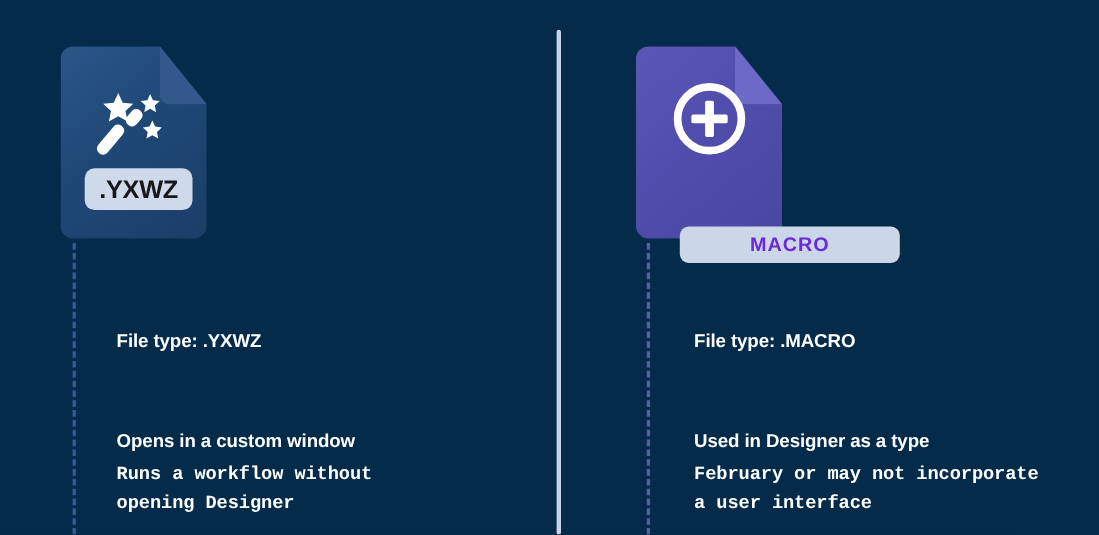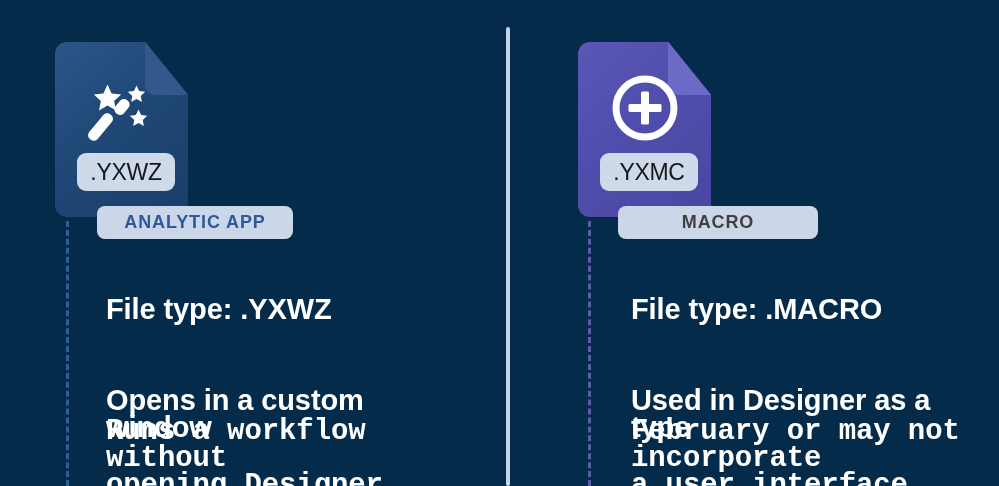--- a/index.html
+++ b/index.html
@@ -106,21 +106,21 @@
     min-width: 98px;
     height: 38px;
     padding: 0 13px;
     background: #CED9EA;
     border-radius: 9px;
     display: flex;
     align-items: center;
     justify-content: center;
     color: #17181A;
     font-size: 23px;
-    font-weight: normal;
+    font-weight: bold;
     letter-spacing: -0.3px;
     white-space: nowrap;
   }
 
   
   .type-pill {
     position: absolute;
     top: 206px;
     height: 33px;
     padding: 0 22px;
@@ -128,31 +128,31 @@
     border-radius: 8px;
     display: flex;
     align-items: center;
     justify-content: center;
     font-size: 18px;
     font-weight: bold;
     letter-spacing: 0.9px;
     white-space: nowrap;
   }
   .type-pill.app   { left: 97px;  width: 196px; color: #2C5A9B; }
-  .type-pill.macro { left: 88px;  width: 200px; color: #404040; }
+  .type-pill.macro { left: 88px;  width: 200px; color: #6d28d9; }
 
   
   .facts {
     position: absolute;
     width: 360px;
   }
   .fact {
     position: absolute;
     color: #FFFFFF;
-    font-size: 29px;
+    font-size: 17px;
     font-weight: bold;
     line-height: 27px;
     letter-spacing: -0.1px;
     white-space: pre-line;
   }
   .fact.f0 { top: 296px; }
   .fact.f1 { top: 357px; margin-top: 30px; }
   .fact.f2 { top: 418px; font-family: Liberation Mono, monospace; }
 </style>
 </head>
@@ -176,21 +176,20 @@
             <path d="M55.5 38.5 L58.1 44.1 L64.2 44.8 L59.7 49.0 L60.9 55.0 L55.5 51.9 L50.1 55.0 L51.3 49.0 L46.8 44.8 L52.9 44.1 Z"></path>
             <rect x="33.5" y="27.5" width="11" height="17" rx="5" transform="rotate(40 39 36)"></rect>
             <rect x="12.0" y="40.0" width="11" height="32" rx="5" transform="rotate(40 17.5 56)"></rect>
           </g>
         </svg>
       </div>
 
       <div class="ext-pill">.YXWZ</div>
     </div>
 
-    <div class="type-pill app">ANALYTIC APP</div>
 
     <div class="facts" style="left:106px;">
       <div class="fact f0">File type: .YXWZ</div>
       <div class="fact f1">Opens in a custom window</div>
       <div class="fact f2">Runs a workflow without
 opening Designer</div>
     </div>
   </div>
 
   <div class="divider"></div>
@@ -204,21 +203,20 @@
       <div class="fold"></div>
 
       <div class="glyph">
         <svg width="74" height="74" viewBox="0 0 74 74">
           <circle cx="37" cy="37" r="29" fill="none" stroke="#FFFFFF" stroke-width="7"></circle>
           <rect x="33.0" y="20.5" width="8" height="33" rx="1.5" fill="#FFFFFF"></rect>
           <rect x="20.5" y="33.0" width="33" height="8" rx="1.5" fill="#FFFFFF"></rect>
         </svg>
       </div>
 
-      <div class="ext-pill">.YXMC</div>
     </div>
 
     <div class="type-pill macro">MACRO</div>
 
     <div class="facts" style="left:101px;">
       <div class="fact f0">File type: .MACRO</div>
       <div class="fact f1">Used in Designer as a type</div>
       <div class="fact f2">February or may not incorporate
 a user interface</div>
     </div>

